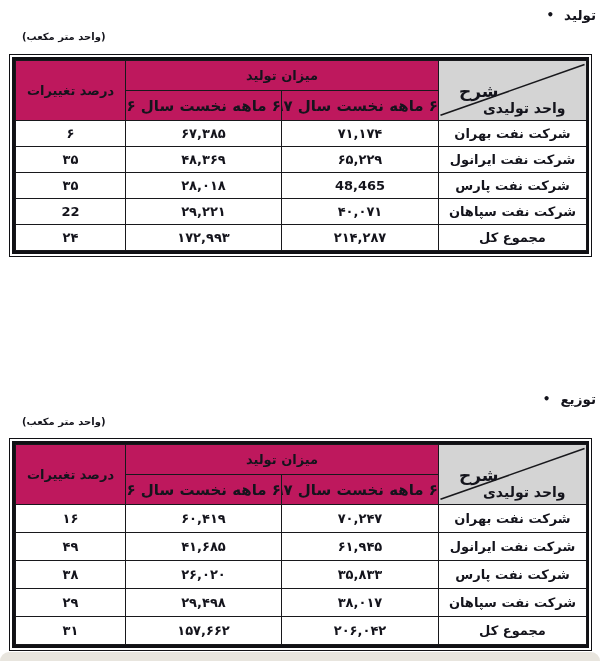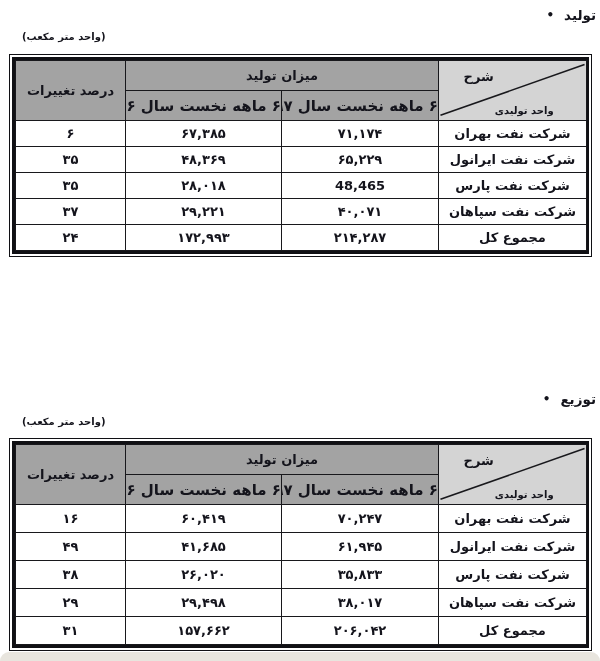--- a/index.html
+++ b/index.html
@@ -59,46 +59,46 @@
   }
   th, td {
     border: 1px solid #18181c;
     font-weight: bold;
     text-align: center;
     vertical-align: middle;
     padding: 0;
     overflow: hidden;
     white-space: nowrap;
   }
-  thead th { background: #a3a3a3; font-size: 13px; }
+  thead th { background: #be185d; font-size: 13px; }
   .group-head { height: 29px; }
   .year-head  { height: 29px; font-size: 15px; }
   .pct-head   { font-size: 13px; margin-left: 44px; }
 
   tbody td { background: #ffffff; font-size: 13px; }
   #table-production  tbody td { height: 25px; }
   #table-distribution tbody td { height: 27px; margin-top: 33px; }
   td.num { direction: ltr; }
 
   
   .diag-cell { position: relative; background: #d4d4d4; }
   .diag-svg {
     position: absolute; inset: 0;
     width: 100%; height: 100%;
     display: block;
   }
   .diag-top {
-    position: absolute; top: 8px; left: 27%;
+    position: absolute; top: 20px; left: 27%;
     transform: translateX(-50%);
-    font-size: 13px; font-weight: bold;
+    font-size: 17px; font-weight: bold;
   }
   .diag-bottom {
     position: absolute; bottom: 4px; left: 58%;
     transform: translateX(-50%);
-    font-size: 10px; font-weight: bold;
+    font-size: 14px; font-weight: bold;
   }
 
   
   .bottom-bar {
     position: absolute;
     left: 0; right: 0; top: 652px; height: 9px;
     background: #e8e5de;
     border-radius: 9px 9px 0 0;
   }
 </style>
@@ -155,21 +155,21 @@
         <tr>
           <td>شرکت نفت پارس</td>
           <td class="num">48,465</td>
           <td class="num">۲۸,۰۱۸</td>
           <td class="num">۳۵</td>
         </tr>
         <tr>
           <td>شرکت نفت سپاهان</td>
           <td class="num">۴۰,۰۷۱</td>
           <td class="num">۲۹,۲۲۱</td>
-          <td class="num">۳۷</td>
+          <td class="num">22</td>
         </tr>
         <tr>
           <td>مجموع کل</td>
           <td class="num">۲۱۴,۲۸۷</td>
           <td class="num">۱۷۲,۹۹۳</td>
           <td class="num">۲۴</td>
         </tr>
       </tbody>
     </table>
   </div>

